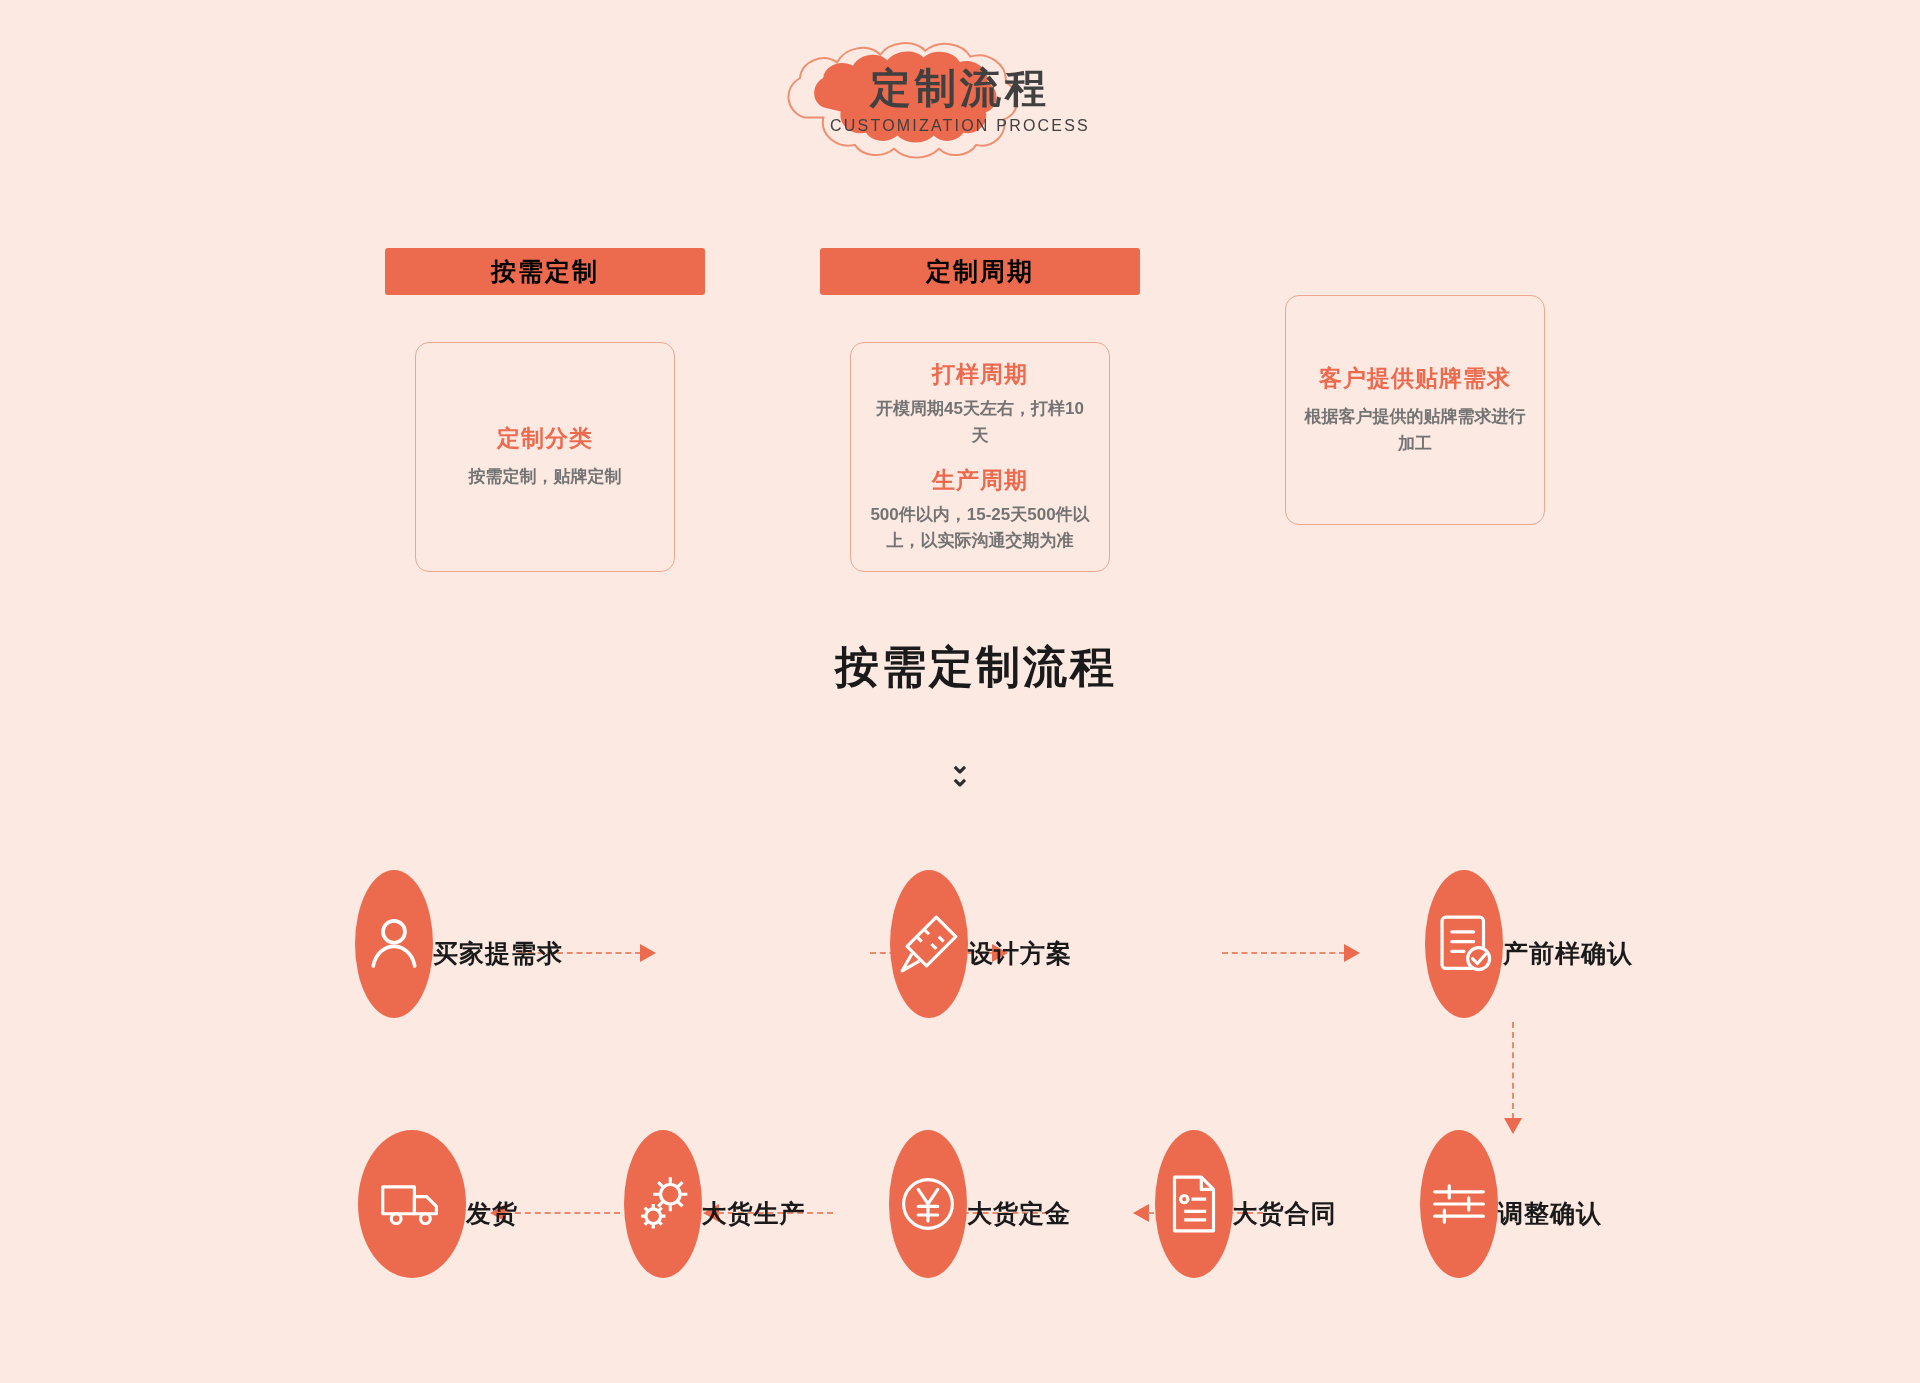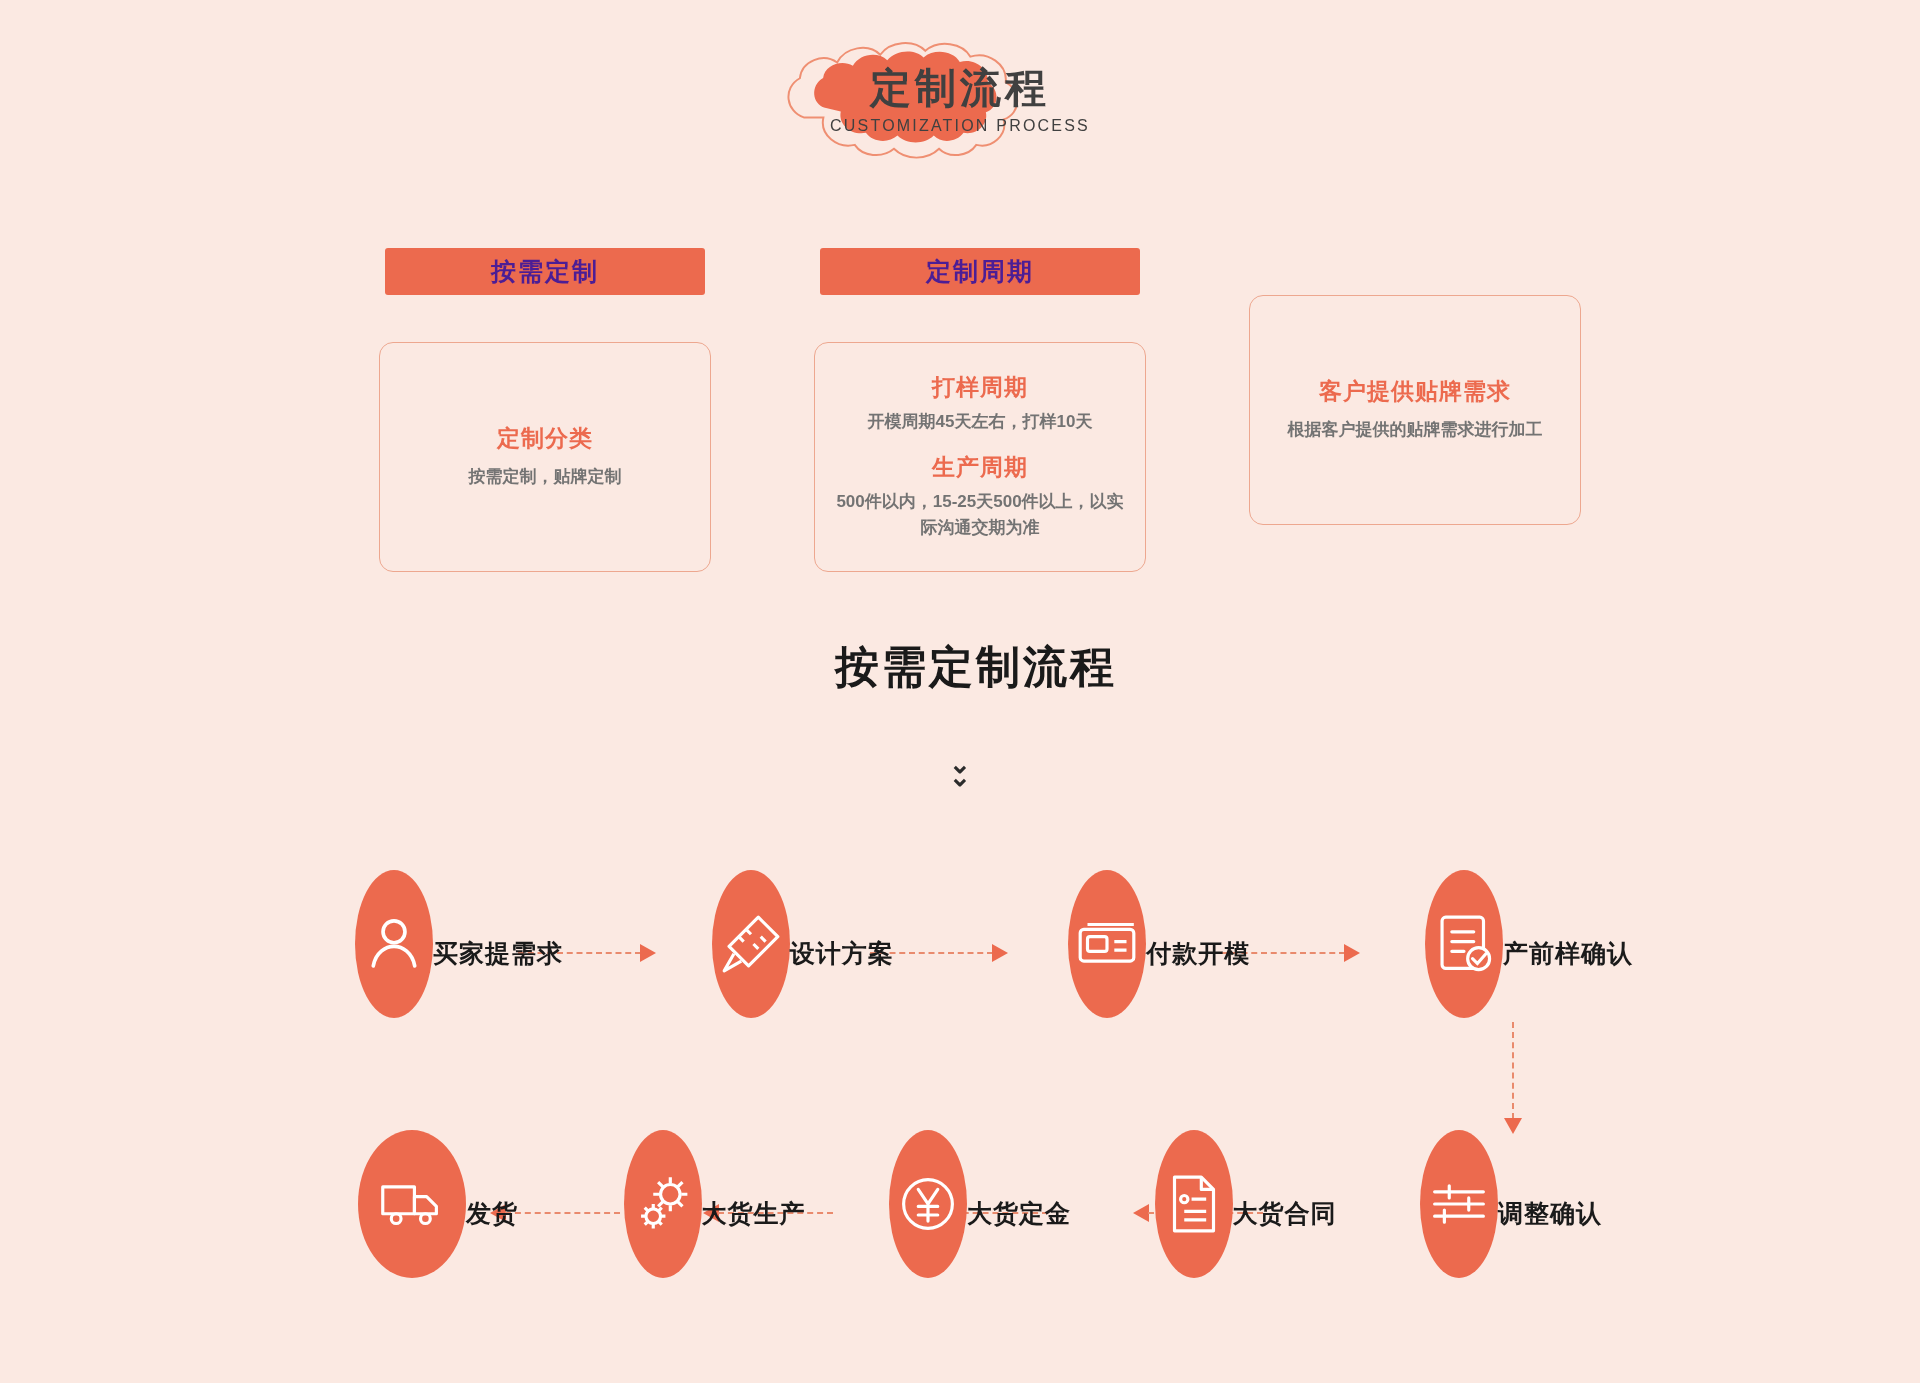--- a/index.html
+++ b/index.html
@@ -66,32 +66,32 @@
   .col {
     width: 320px;
     display: flex;
     flex-direction: column;
     align-items: center;
   }
   .col-tab {
     width: 320px;
     height: 47px;
     background: #ec6a4e;
-    color: #4c1d95;
+    color: #000000;
     font-size: 25px;
     font-weight: bold;
     letter-spacing: 2px;
     display: flex;
     align-items: center;
     justify-content: center;
     border-radius: 3px;
   }
   .col-card {
     margin-top: 47px;
-    width: 332px;
+    width: 260px;
     min-height: 230px;
     border: 1px solid #eda78f;
     border-radius: 14px;
     box-sizing: border-box;
     display: flex;
     flex-direction: column;
     align-items: center;
     justify-content: center;
     padding: 14px 18px;
     text-align: center;
@@ -324,33 +324,20 @@
           <g stroke="#fff" stroke-width="2.6" fill="none" stroke-linejoin="round">
             <path d="M38 10l16 16-24 24-16-16z"></path>
             <path d="M22 26l4 4M28 20l4 4M34 32l4 4M40 26l4 4"></path>
             <path d="M18 40l-8 14 14-8"></path>
           </g>
         </svg>
       </div>
       <div class="node-label">设计方案</div>
     </div>
 
-    <div class="node">
-      <div class="circle">
-        <svg class="icon" width="78" height="78" viewBox="0 0 64 64">
-          <g stroke="#fff" stroke-width="2.6" fill="none">
-            <rect x="10" y="20" width="44" height="26" rx="3"></rect>
-            <rect x="16" y="26" width="16" height="12" rx="2"></rect>
-            <path d="M38 30h10M38 37h10"></path>
-            <path d="M16 16h38"></path>
-          </g>
-        </svg>
-      </div>
-      <div class="node-label">付款开模</div>
-    </div>
 
     <div class="node">
       <div class="circle">
         <svg class="icon" width="78" height="78" viewBox="0 0 64 64">
           <g stroke="#fff" stroke-width="2.6" fill="none" stroke-linecap="round">
             <rect x="14" y="10" width="34" height="42" rx="3"></rect>
             <path d="M22 22h18M22 30h18M22 38h10"></path>
             <circle cx="44" cy="44" r="9" fill="#ec6a4e"></circle>
             <path d="M39 44l4 4 7-8"></path>
           </g>

